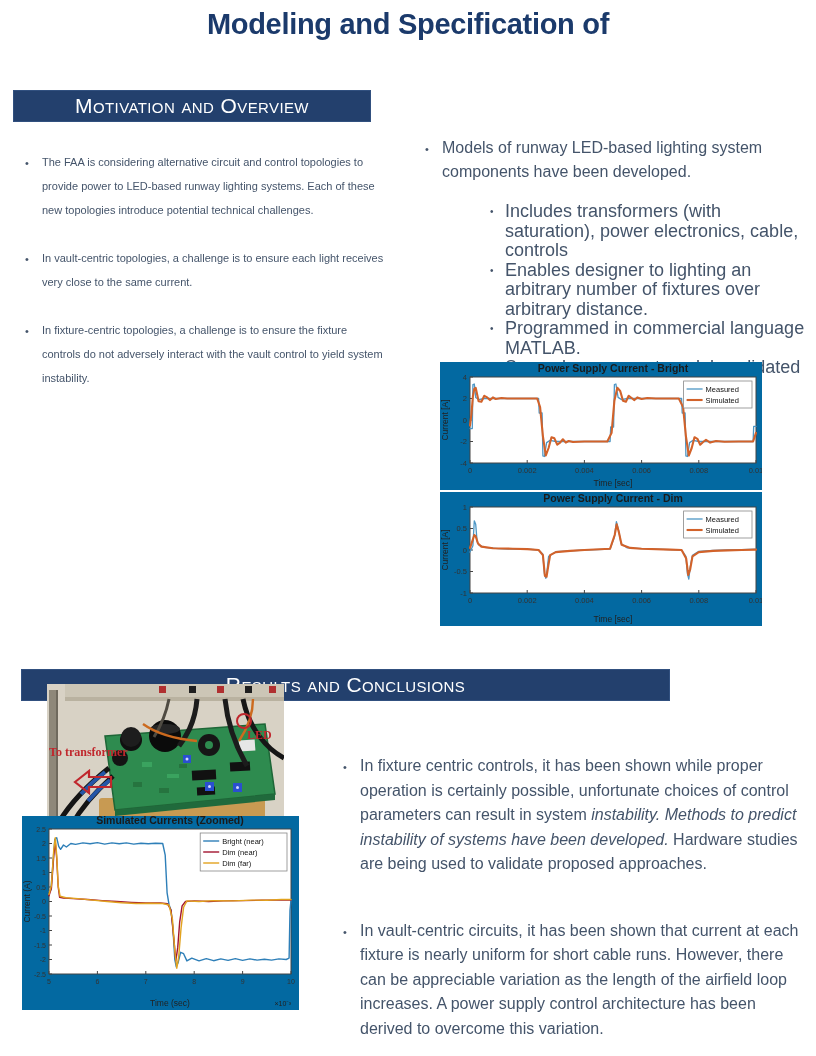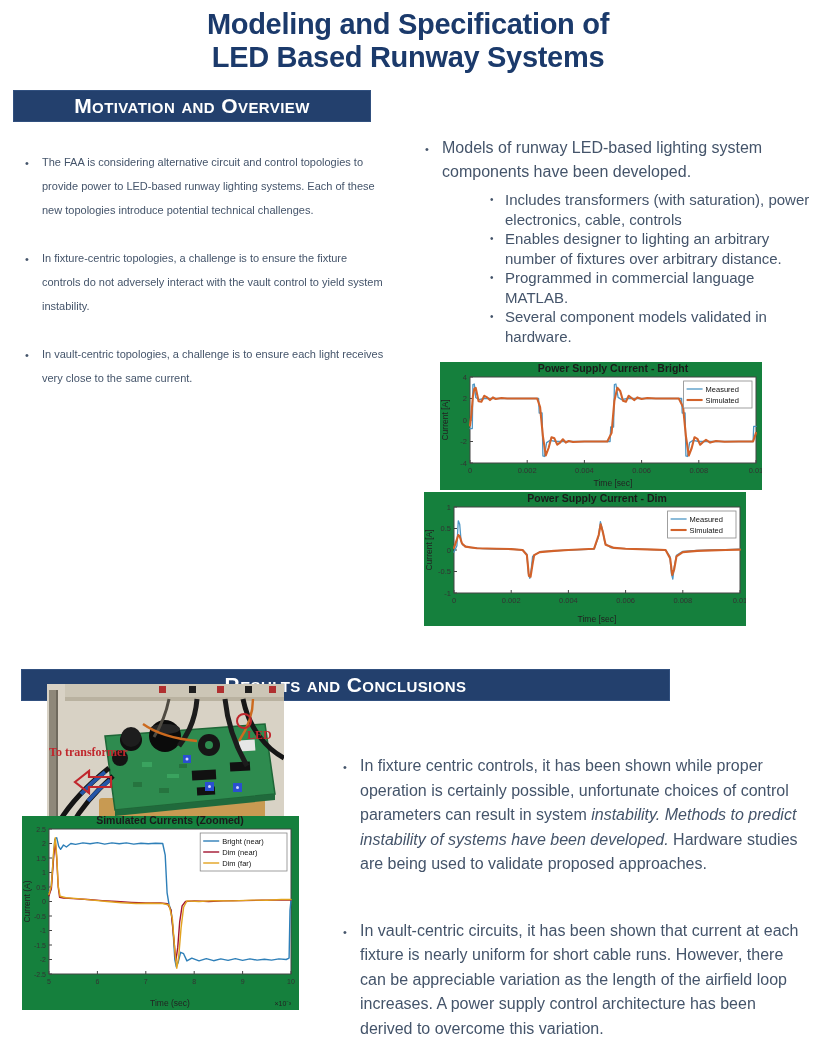--- a/index.html
+++ b/index.html
@@ -4,70 +4,69 @@
 <style>
   html,body{margin:0;padding:0;}
   body{width:816px;height:1056px;background:#ffffff;font-family:"Liberation Sans",sans-serif;}
   .page{position:relative;width:816px;height:1056px;background:#fff;overflow:hidden;}
 
   .title{position:absolute;top:8px;left:0;width:100%;text-align:center;
          color:#1b3a6b;font-weight:bold;font-size:29px;line-height:33px;letter-spacing:-0.3px;}
 
   .bar{position:absolute;height:32px;background:#23406d;color:#fff;display:flex;
        align-items:center;justify-content:center;font-variant:small-caps;
-       font-weight:bold;font-size:21px;letter-spacing:0.4px;box-shadow:inset 0 0 0 1px #31507f;}
+       font-weight:normal;font-size:21px;letter-spacing:0.4px;box-shadow:inset 0 0 0 1px #31507f;}
   .bar-left{left:13px;top:90px;width:358px;}
   .bar-right{left:407px;top:90px;width:393px;}
   .bar-results{left:21px;top:633px;width:649px;margin-top:36px;}
 
   ul{list-style:none;margin:0;padding:0;}
   .body-text{color:#44546A;}
   li.b{position:relative;padding-left:22px;}
   li.b::before{content:"\2022";position:absolute;left:5px;top:1px;font-size:11px;}
 
   .col-left{position:absolute;left:20px;top:150px;width:368px;font-size:11px;line-height:24px;}
   .col-left li.b{margin-bottom:24px;}
 
   .col-right{position:absolute;left:420px;top:136px;width:392px;}
   .col-right .lead{font-size:16px;line-height:24px;}
-  .col-right ul.subs{padding-left:68px;margin-top:6px;font-size:15px;line-height:19.5px;}
+  .col-right ul.subs{padding-left:68px;margin-top:18px;font-size:18px;line-height:19.5px;}
   .col-right ul.subs li.b{padding-left:17px;}
   .col-right ul.subs li.b::before{left:2px;top:0;font-size:10px;}
 
   .results-text{position:absolute;left:338px;top:754px;width:472px;font-size:16px;line-height:24.5px;}
   .results-text li.b{margin-bottom:42px;}
   .results-text .it{font-style:italic;}
 
-  .chart{position:absolute;background:#15803d;}
+  .chart{position:absolute;background:#0369a1;}
   #chart-0{left:440px;top:362px;width:322px;height:128px;}
-  #chart-1{left:424px;top:492px;width:322px;height:134px;}
+  #chart-1{left:440px;top:492px;width:322px;height:134px;}
   #chart-2{left:22px;top:816px;width:277px;height:194px;}
   .chart svg text{font-family:"Liberation Sans",sans-serif;}
 
   .photo{position:absolute;left:47px;top:684px;width:237px;height:153px;background:#d8d2c5;}
   .photo svg{display:block;}
 </style>
 </head>
 <body>
 
 <div class="page">
 
   <div class="title">
     <div>Modeling and Specification of</div>
-    <div>LED Based Runway Systems</div>
   </div>
 
   <div class="bar bar-left">
     <span>Motivation and Overview</span>
   </div>
 
   <ul class="col-left body-text">
     <li class="b"><span>The FAA is considering alternative circuit and control topologies to provide power to LED-based runway lighting systems. Each of these new topologies introduce potential technical challenges.</span></li>
+    <li class="b"><span>In vault-centric topologies, a challenge is to ensure each light receives very close to the same current.</span></li>
     <li class="b"><span>In fixture-centric topologies, a challenge is to ensure the fixture controls do not adversely interact with the vault control to yield system instability.</span></li>
-    <li class="b"><span>In vault-centric topologies, a challenge is to ensure each light receives very close to the same current.</span></li>
   </ul>
 
   <div class="col-right body-text">
     <ul class="lead">
       <li class="b"><span>Models of runway LED-based lighting system components have been developed.</span></li>
     </ul>
     <ul class="subs">
       <li class="b"><span>Includes transformers (with saturation), power electronics, cable, controls</span></li>
       <li class="b"><span>Enables designer to lighting an arbitrary number of fixtures over arbitrary distance.</span></li>
       <li class="b"><span>Programmed in commercial language MATLAB.</span></li>

